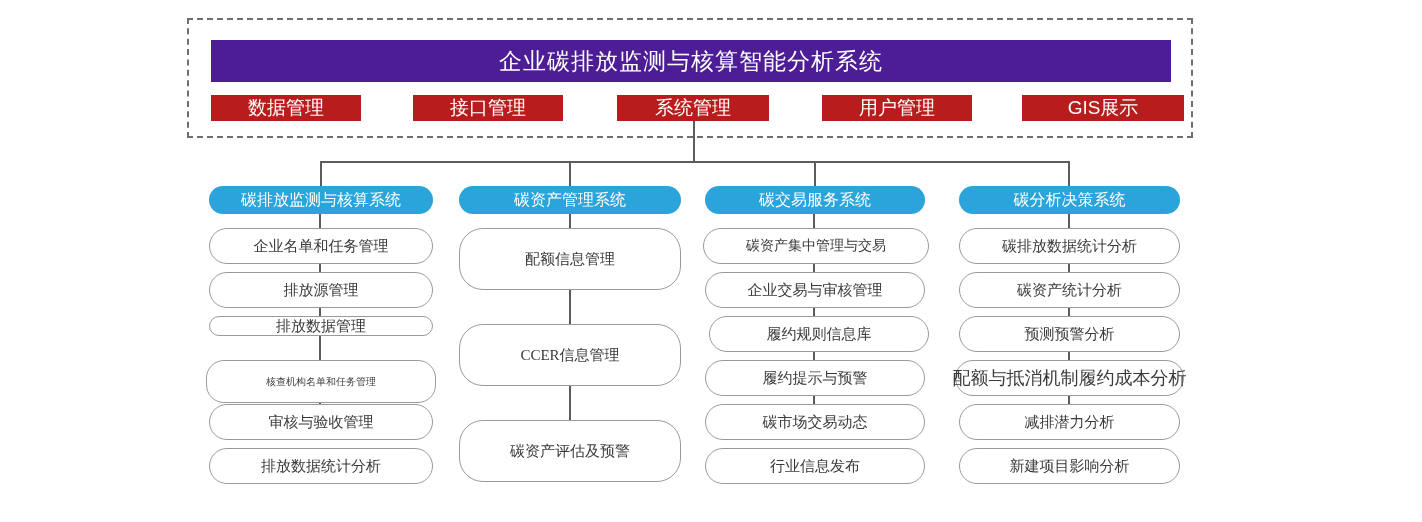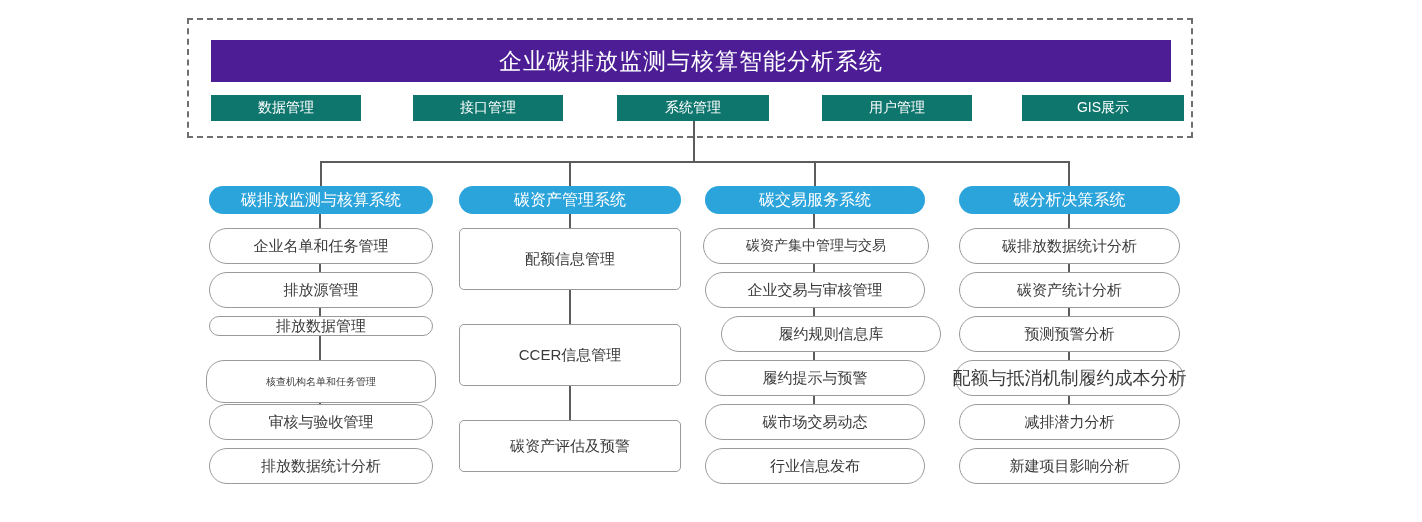--- a/index.html
+++ b/index.html
@@ -27,24 +27,24 @@
     color:#ffffff;
     display:flex;align-items:center;justify-content:center;
     font-size:23px;letter-spacing:1px;
     box-sizing:border-box;
   }
 
   
   .nav-btn{
     position:absolute;
     top:95px;height:26px;
-    background:#0f766e;
+    background:#b91c1c;
     color:#ffffff;
     display:flex;align-items:center;justify-content:center;
-    font-size:14px;
+    font-size:19px;
     box-sizing:border-box;
     cursor:pointer;
   }
 
   
   .line{position:absolute;background:#5c5c5c;}
   .v{width:2px;}
   .h{height:2px;}
 
   
@@ -67,21 +67,21 @@
     background:#ffffff;
     border:1.4px solid #9a9a9a;
     border-radius:18px;
     color:#3a3a3a;
     display:flex;align-items:center;justify-content:center;
     font-size:15px;
     box-sizing:border-box;
     cursor:pointer;
     white-space:nowrap;
   }
-  .node.tall{border-radius:5px;}
+  .node.tall{border-radius:24px;font-family:Liberation Serif, serif;}
 
   .stem{
     position:absolute;
     width:2px;background:#5c5c5c;
   }
 </style>
 </head>
 <body>
 
 <div id="canvas">
@@ -114,29 +114,29 @@
     <div class="node" style="left:-3px;top:174px;width:230px;height:43px;font-size:10px;">核查机构名单和任务管理</div>
     <div class="node" style="left:0px;top:218px;width:224px;height:36px;">审核与验收管理</div>
     <div class="node" style="left:0px;top:262px;width:224px;height:36px;">排放数据统计分析</div>
   </div>
 
   <div class="column" style="left:459px;width:222px;">
     <div class="col-head">碳资产管理系统</div>
     <div class="stem" style="left:110px;top:28px;height:222px;"></div>
     <div class="node tall" style="left:0px;top:42px;width:222px;height:62px;">配额信息管理</div>
     <div class="node tall" style="left:0px;top:138px;width:222px;height:62px;">CCER信息管理</div>
-    <div class="node tall" style="left:0px;top:234px;width:222px;height:52px;">碳资产评估及预警</div>
+    <div class="node tall" style="left:0px;top:234px;width:222px;height:62px;">碳资产评估及预警</div>
   </div>
 
   <div class="column" style="left:705px;width:220px;">
     <div class="col-head">碳交易服务系统</div>
     <div class="stem" style="left:108px;top:28px;height:222px;"></div>
     <div class="node" style="left:-2px;top:42px;width:226px;height:36px;font-size:14px;">碳资产集中管理与交易</div>
     <div class="node" style="left:0px;top:86px;width:220px;height:36px;">企业交易与审核管理</div>
-    <div class="node" style="left:16px;top:130px;width:220px;height:36px;">履约规则信息库</div>
+    <div class="node" style="left:4px;top:130px;width:220px;height:36px;">履约规则信息库</div>
     <div class="node" style="left:0px;top:174px;width:220px;height:36px;">履约提示与预警</div>
     <div class="node" style="left:0px;top:218px;width:220px;height:36px;">碳市场交易动态</div>
     <div class="node" style="left:0px;top:262px;width:220px;height:36px;">行业信息发布</div>
   </div>
 
   <div class="column" style="left:959px;width:221px;">
     <div class="col-head">碳分析决策系统</div>
     <div class="stem" style="left:109px;top:28px;height:222px;"></div>
     <div class="node" style="left:0px;top:42px;width:221px;height:36px;">碳排放数据统计分析</div>
     <div class="node" style="left:0px;top:86px;width:221px;height:36px;">碳资产统计分析</div>

